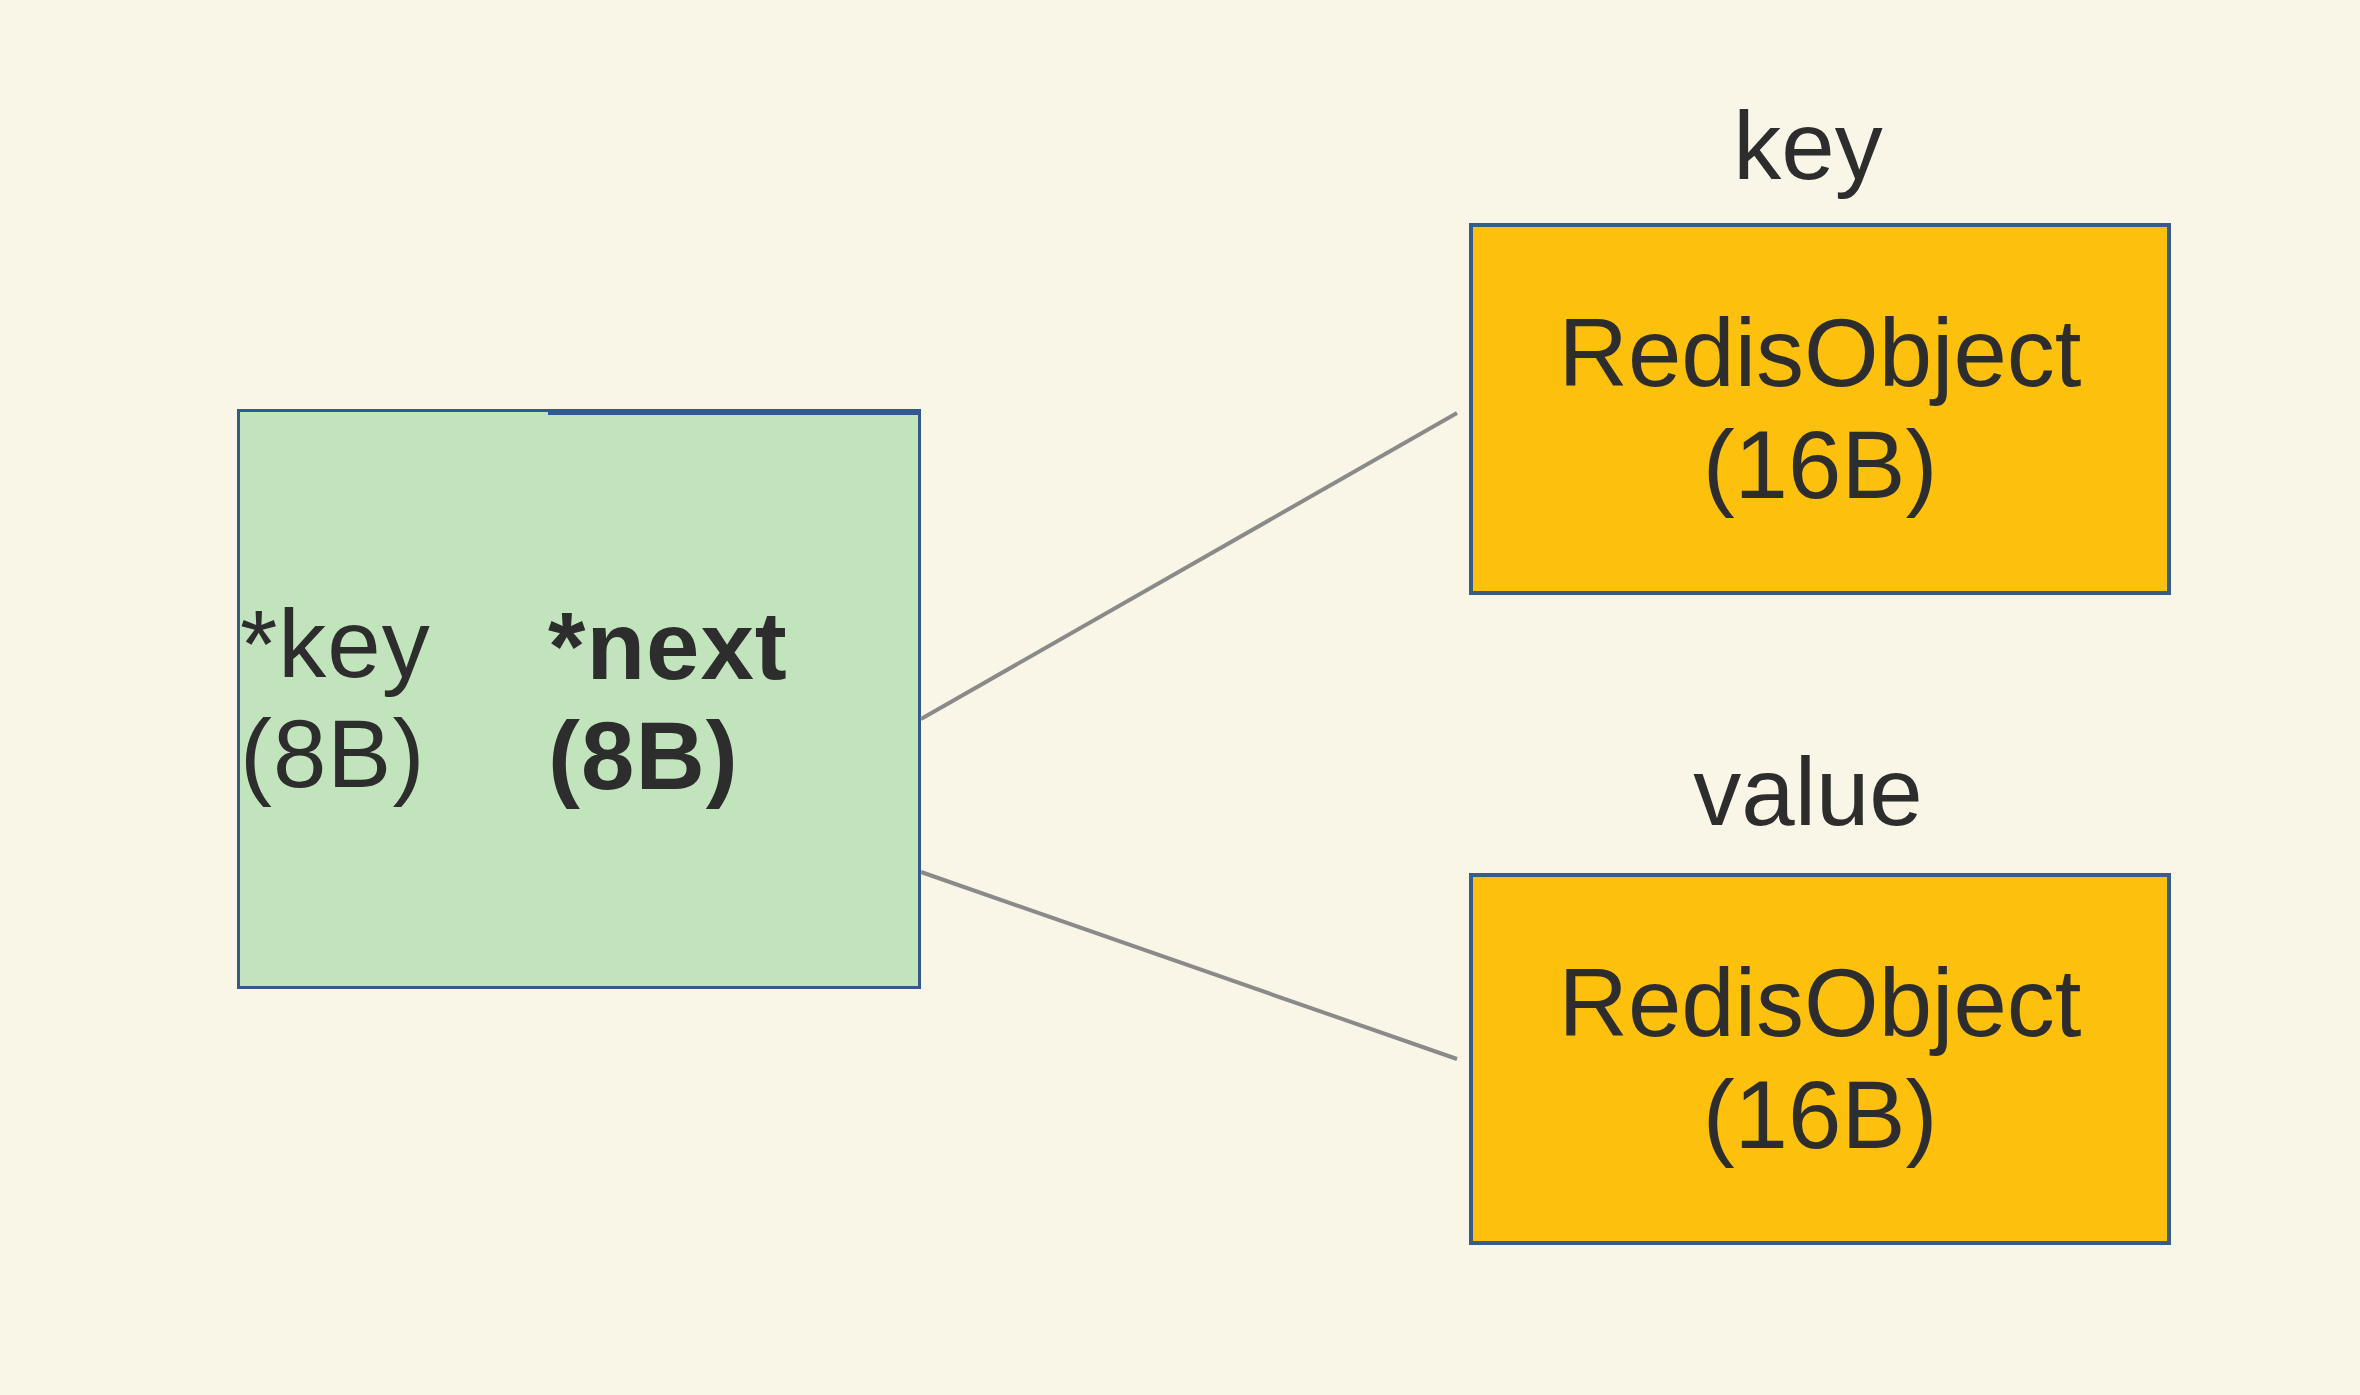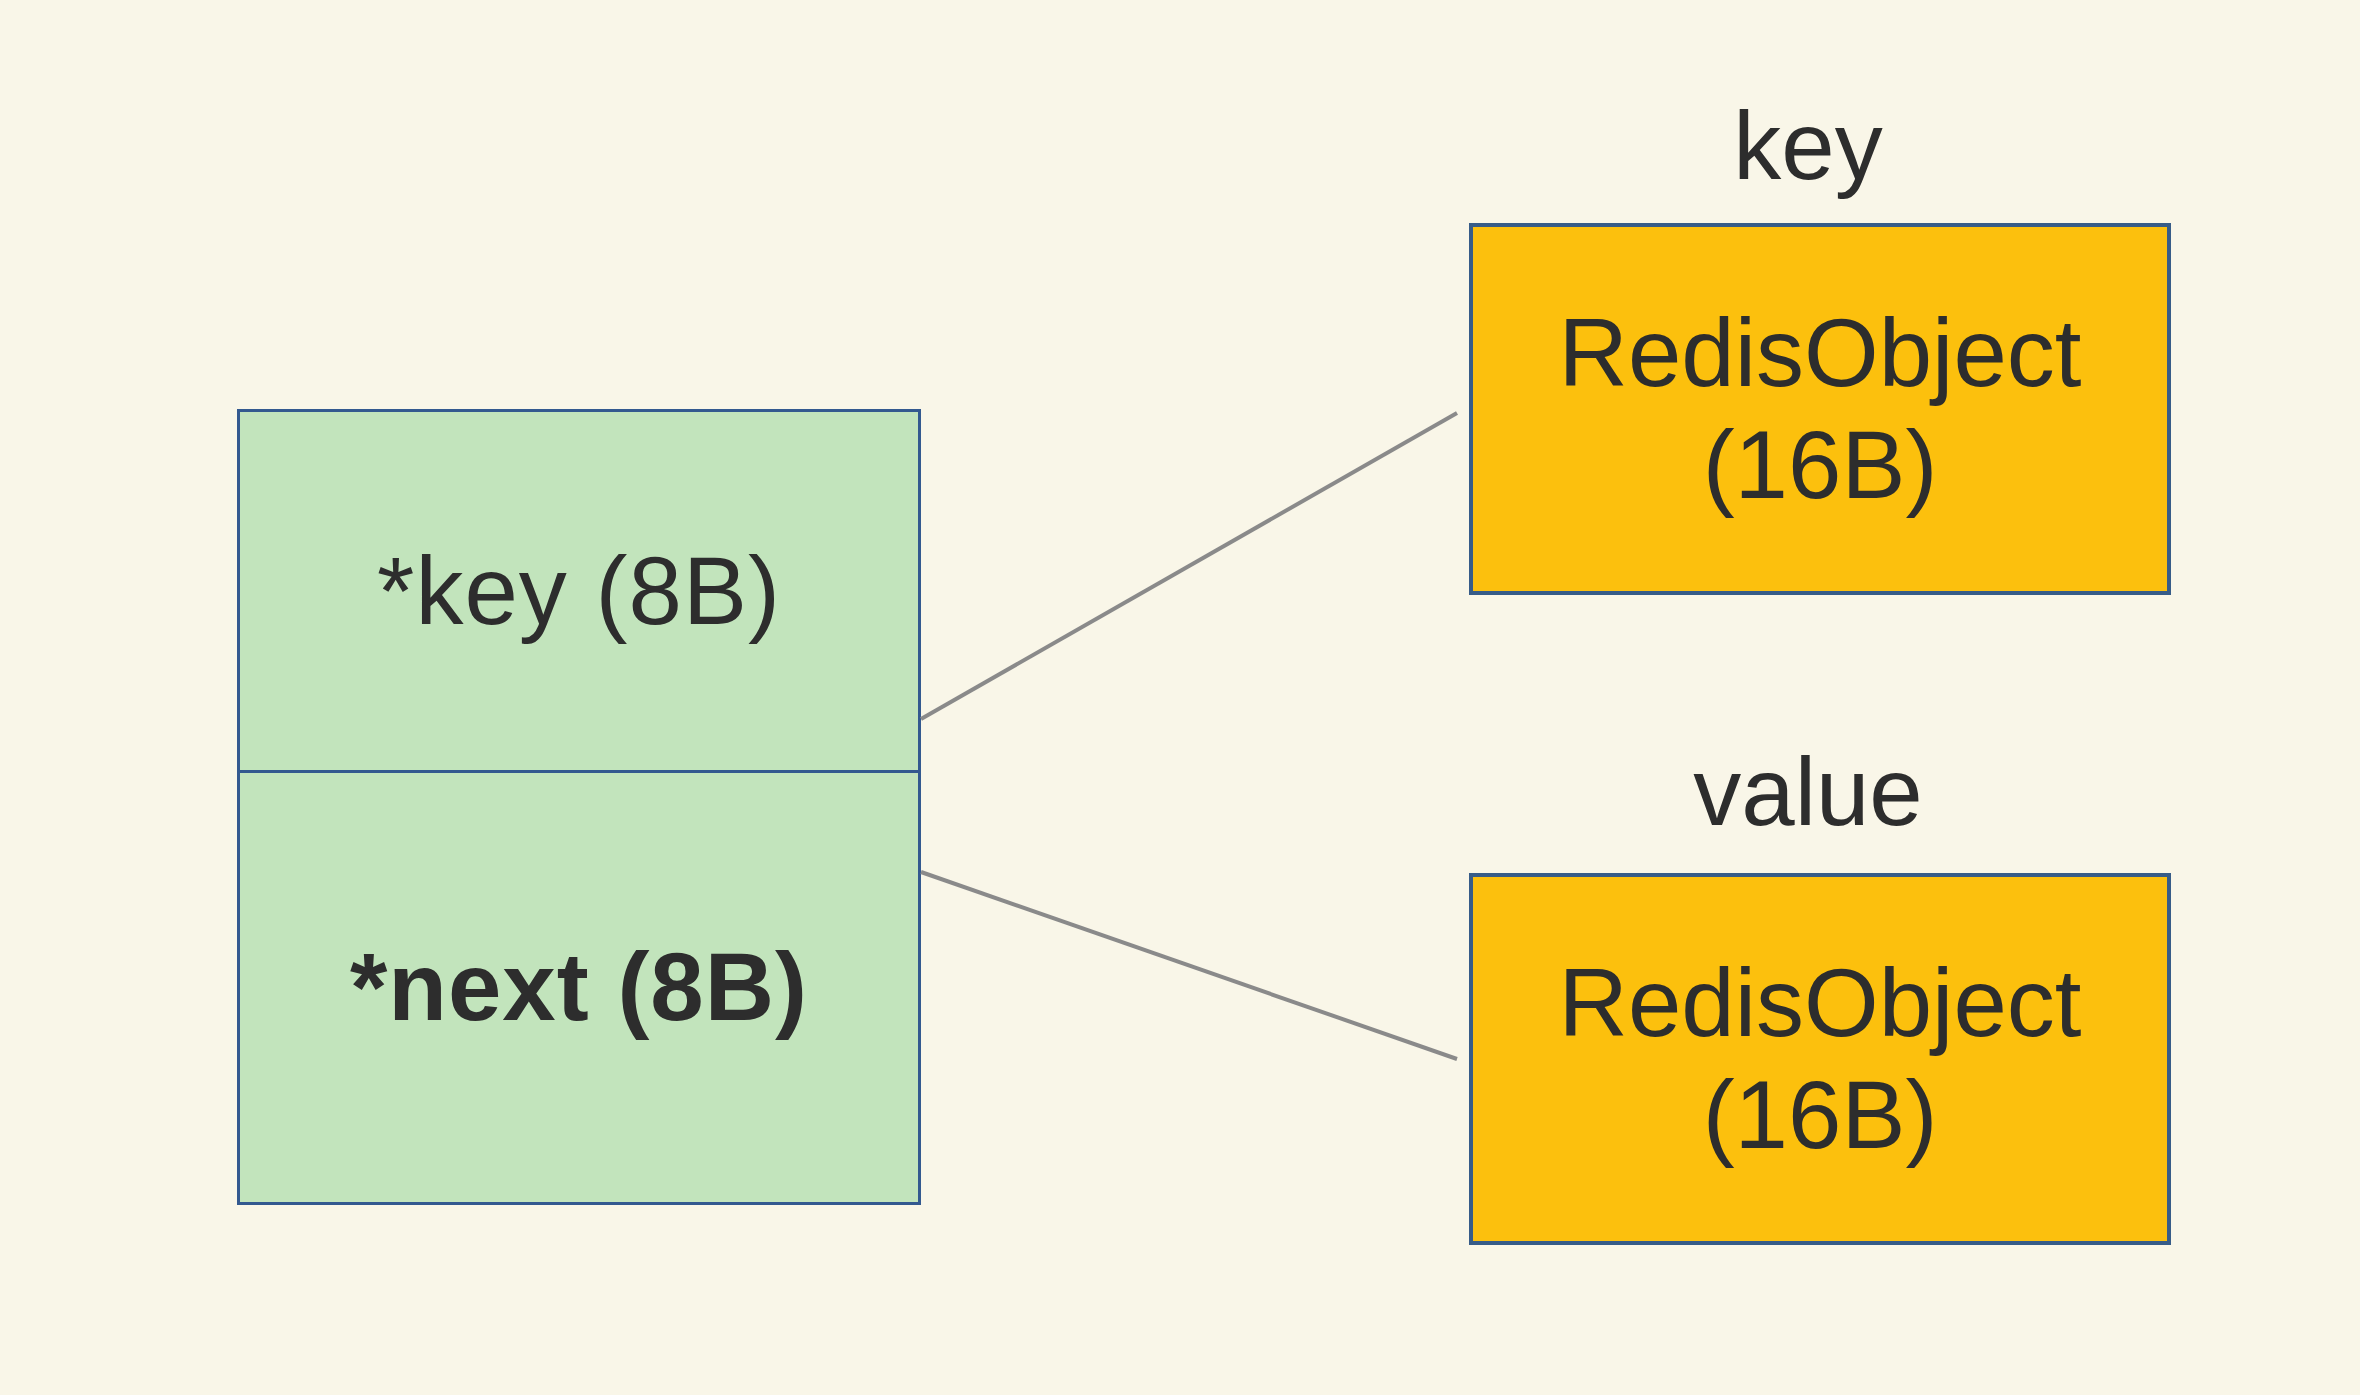--- a/index.html
+++ b/index.html
@@ -25,25 +25,25 @@
     overflow: hidden;
     color: var(--text);
   }
 
   
   .struct {
     position: absolute;
     left: 237px;
     top: 409px;
     width: 684px;
-    height: 796px;
+    height: 580px;
     background: var(--struct-fill);
     border: 3px solid var(--struct-border);
     display: flex;
-    flex-direction: column;
+    flex-direction: row;
   }
   .struct .cell {
     display: flex;
     align-items: center;
     justify-content: center;
     font-size: 96px;
     letter-spacing: 1px;
   }
   .struct .cell + .cell { border-top: 3px solid var(--struct-border); }
   .cell-1 { flex: 244 0 0; }

